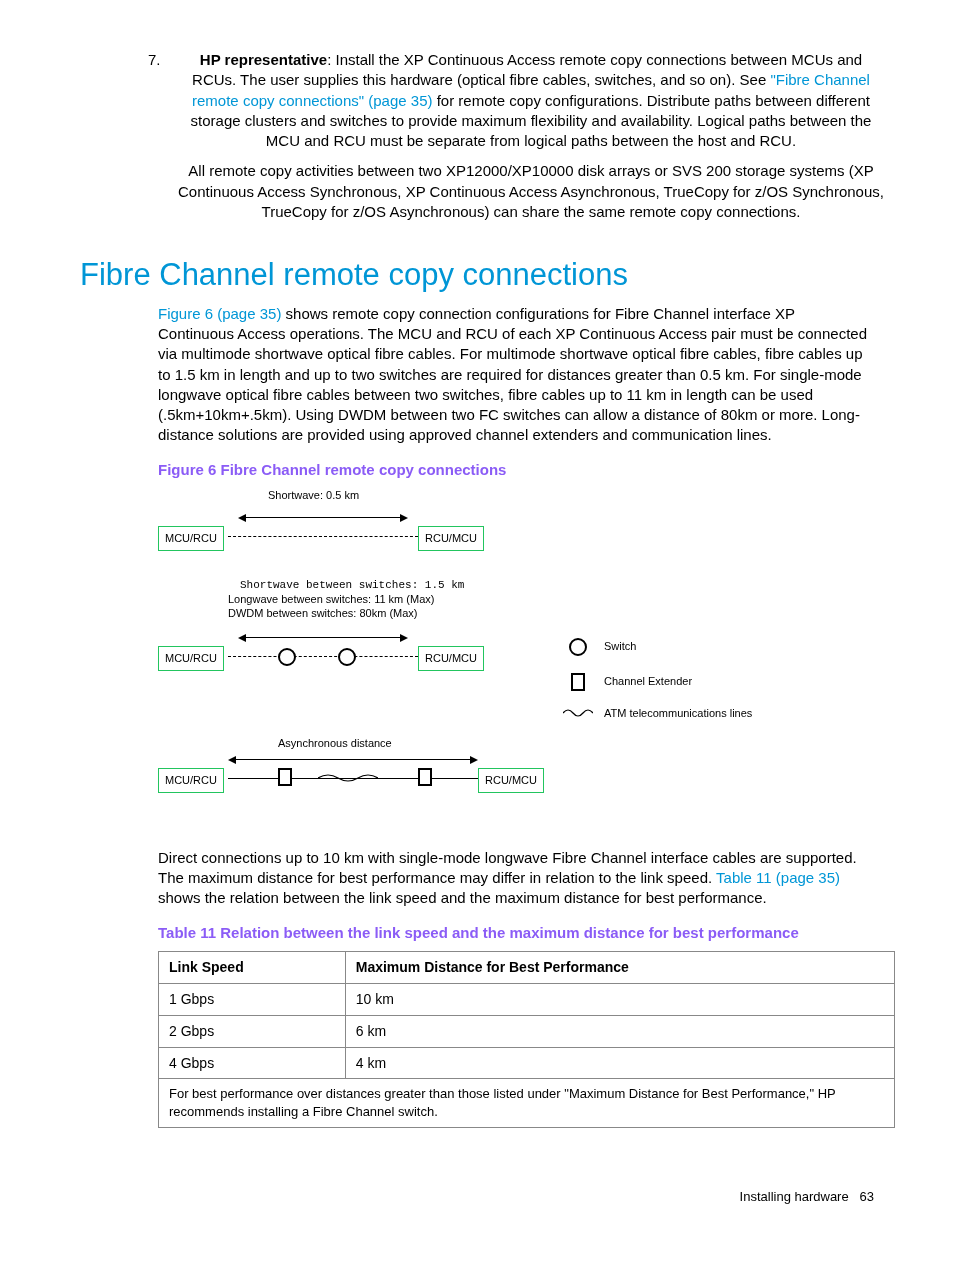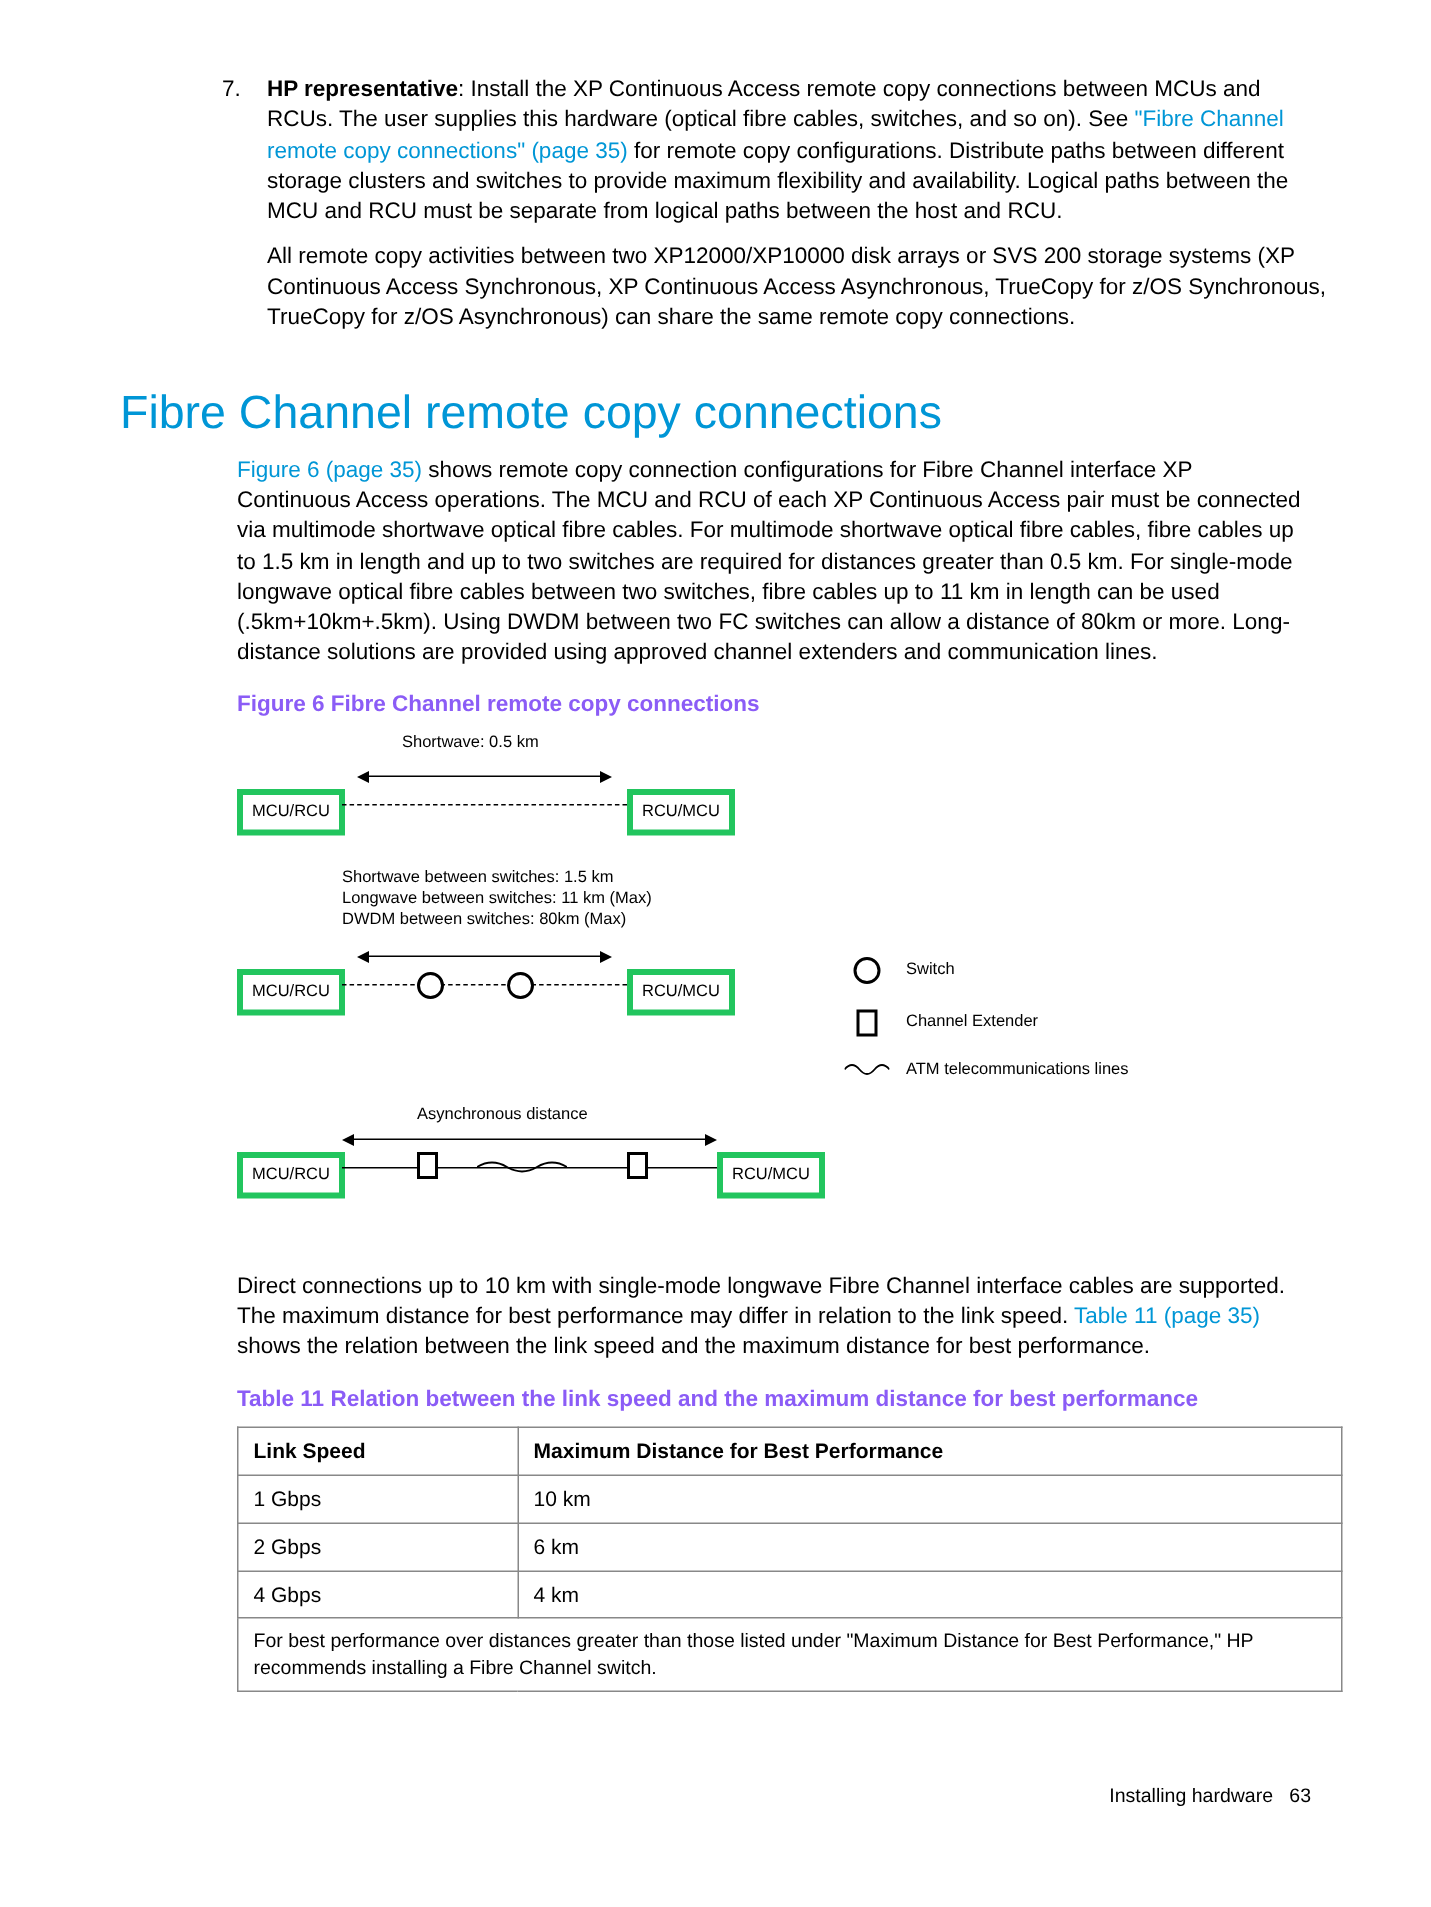--- a/index.html
+++ b/index.html
@@ -9,21 +9,21 @@
     font-size: 15px;
     color: #000;
     line-height: 1.35;
     width: 954px;
     box-sizing: border-box;
     background: #fff;
   }
   .ol-item { display: flex; margin-left: 68px; margin-bottom: 8px; }
   .ol-num { width: 30px; flex-shrink: 0; }
   .ol-body { flex: 1; }
-  .ol-body p { margin: 0 0 10px 0; }
+  .ol-body p { margin: 0 0 10px 0; text-align: center; }
   h2.section {
     font-family: Arial, Helvetica, sans-serif;
     font-weight: 300;
     font-size: 31px;
     margin: 22px 0 8px 0;
     color: #0096d6;
   }
   .body-text { margin-left: 78px; margin-right: 10px; }
   .body-text p { margin: 0 0 10px 0; }
   .fig-title, .tbl-title {
@@ -35,21 +35,21 @@
   .figure-box {
     margin-left: 78px;
     margin-bottom: 20px;
     width: 720px;
   }
   .fig-row { position: relative; height: 90px; }
   .fig-row.r2 { height: 150px; }
   .fig-row.r3 { height: 100px; }
   .box {
     position: absolute;
-    border: 4px solid #22c55e;
+    border: 1px solid #22c55e;
     font-family: Arial, sans-serif;
     font-size: 11px;
     padding: 4px 6px;
     background: #fff;
     top: 38px;
   }
   .box.left { left: 0; }
   .box.right { left: 260px; }
   .conn-line {
     position: absolute;
@@ -177,21 +177,21 @@
     <div class="fig-label" style="left:110px; top:0px;">Shortwave: 0.5 km</div>
     <div class="arrow-span">
         <div class="aline"></div>
       </div>
     <div class="box left">MCU/RCU</div>
     <div class="conn-line"></div>
     <div class="box right">RCU/MCU</div>
   </div>
 
   <div class="fig-row r2">
-    <div class="fig-label" style="left:70px; top:0px;">Shortwave between switches:  1.5 km</div>
+    <div class="fig-label" style="left:82px; top:0px;font-family:Liberation Mono, monospace;">Shortwave between switches:  1.5 km</div>
     <div class="fig-label" style="left:70px; top:14px;">Longwave between switches: 11 km (Max)</div>
     <div class="fig-label" style="left:70px; top:28px;">DWDM between switches: 80km (Max)</div>
     <div class="arrow-span" style="top:54px;">
         <div class="aline"></div>
       </div>
     <div class="box left" style="top:68px;">MCU/RCU</div>
     <div class="conn-line" style="top:78px; border-top-style:dashed;"></div>
     <div class="node-circle" style="left:120px; top:70px;"></div>
     <div class="node-circle" style="left:180px; top:70px;"></div>
     <div class="box right" style="top:68px;">RCU/MCU</div>

